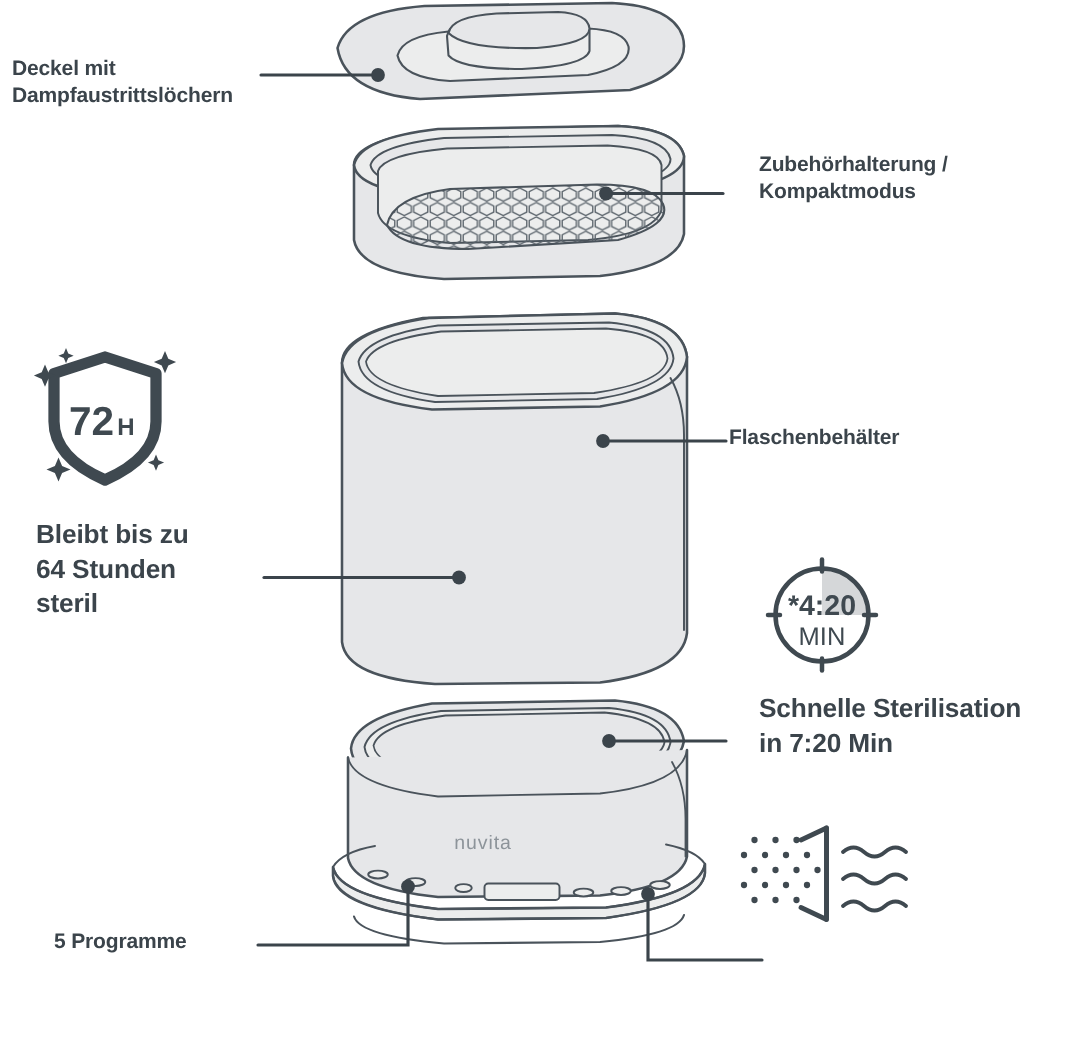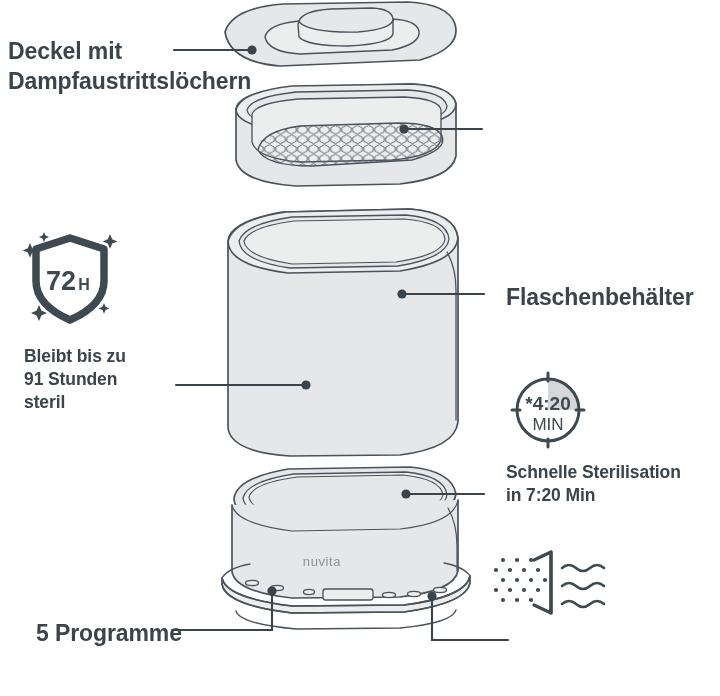--- a/index.html
+++ b/index.html
@@ -9,37 +9,37 @@
     font-family:"Liberation Sans", sans-serif;
     overflow:hidden;
     position:relative;
   }
   #stage{position:relative;width:720px;height:696px;}
   .svg-layer{position:absolute;left:0;top:0;width:720px;height:696px;}
   .label{
     position:absolute;
     color:#3b444b;
     font-weight:bold;
-    font-size:23px;
+    font-size:14px;
     line-height:1.32;
     letter-spacing:-0.1px;
     white-space:pre-line;
   }
   .badge-cap{
     position:absolute;
     color:#3b444b;
     font-weight:bold;
     font-size:17.5px;
     line-height:1.32;
     letter-spacing:-0.1px;
     white-space:pre-line;
   }
   #lbl-deckel{left:8px;top:36px;}
   #lbl-zubehoer{left:506px;top:100px;}
-  #lbl-flaschen{left:506px;top:282px;}
+  #lbl-flaschen{left:486px;top:282px;}
   #lbl-steril{left:24px;top:345px;}
   #lbl-schnell{left:506px;top:461px;}
   #lbl-programme{left:36px;top:618px;}
   #lbl-hepa{left:506px;top:645px;}
 </style>
 </head>
 <body>
 
 <div id="stage">
 
@@ -199,25 +199,27 @@
         <path d="M562 568 q7 -6 14 0 q7 6 14 0 q7 -6 14 0"></path>
         <path d="M562 586 q7 -6 14 0 q7 6 14 0 q7 -6 14 0"></path>
         <path d="M562 604 q7 -6 14 0 q7 6 14 0 q7 -6 14 0"></path>
       </g>
     </g>
   </svg>
 
   <div class="label" id="lbl-deckel">Deckel mit
 Dampfaustrittslöchern</div>
 
+  <div class="label" id="lbl-zubehoer">Zubehörhalterung /
+Kompaktmodus</div>
 
   <div class="label" id="lbl-flaschen">Flaschenbehälter</div>
 
   <div class="badge-cap" id="lbl-steril">Bleibt bis zu
-91 Stunden
+64 Stunden
 steril</div>
 
   <div class="badge-cap" id="lbl-schnell">Schnelle Sterilisation
 in 7:20 Min</div>
 
   <div class="label" id="lbl-programme">5 Programme</div>
 
 
 </div>
 

